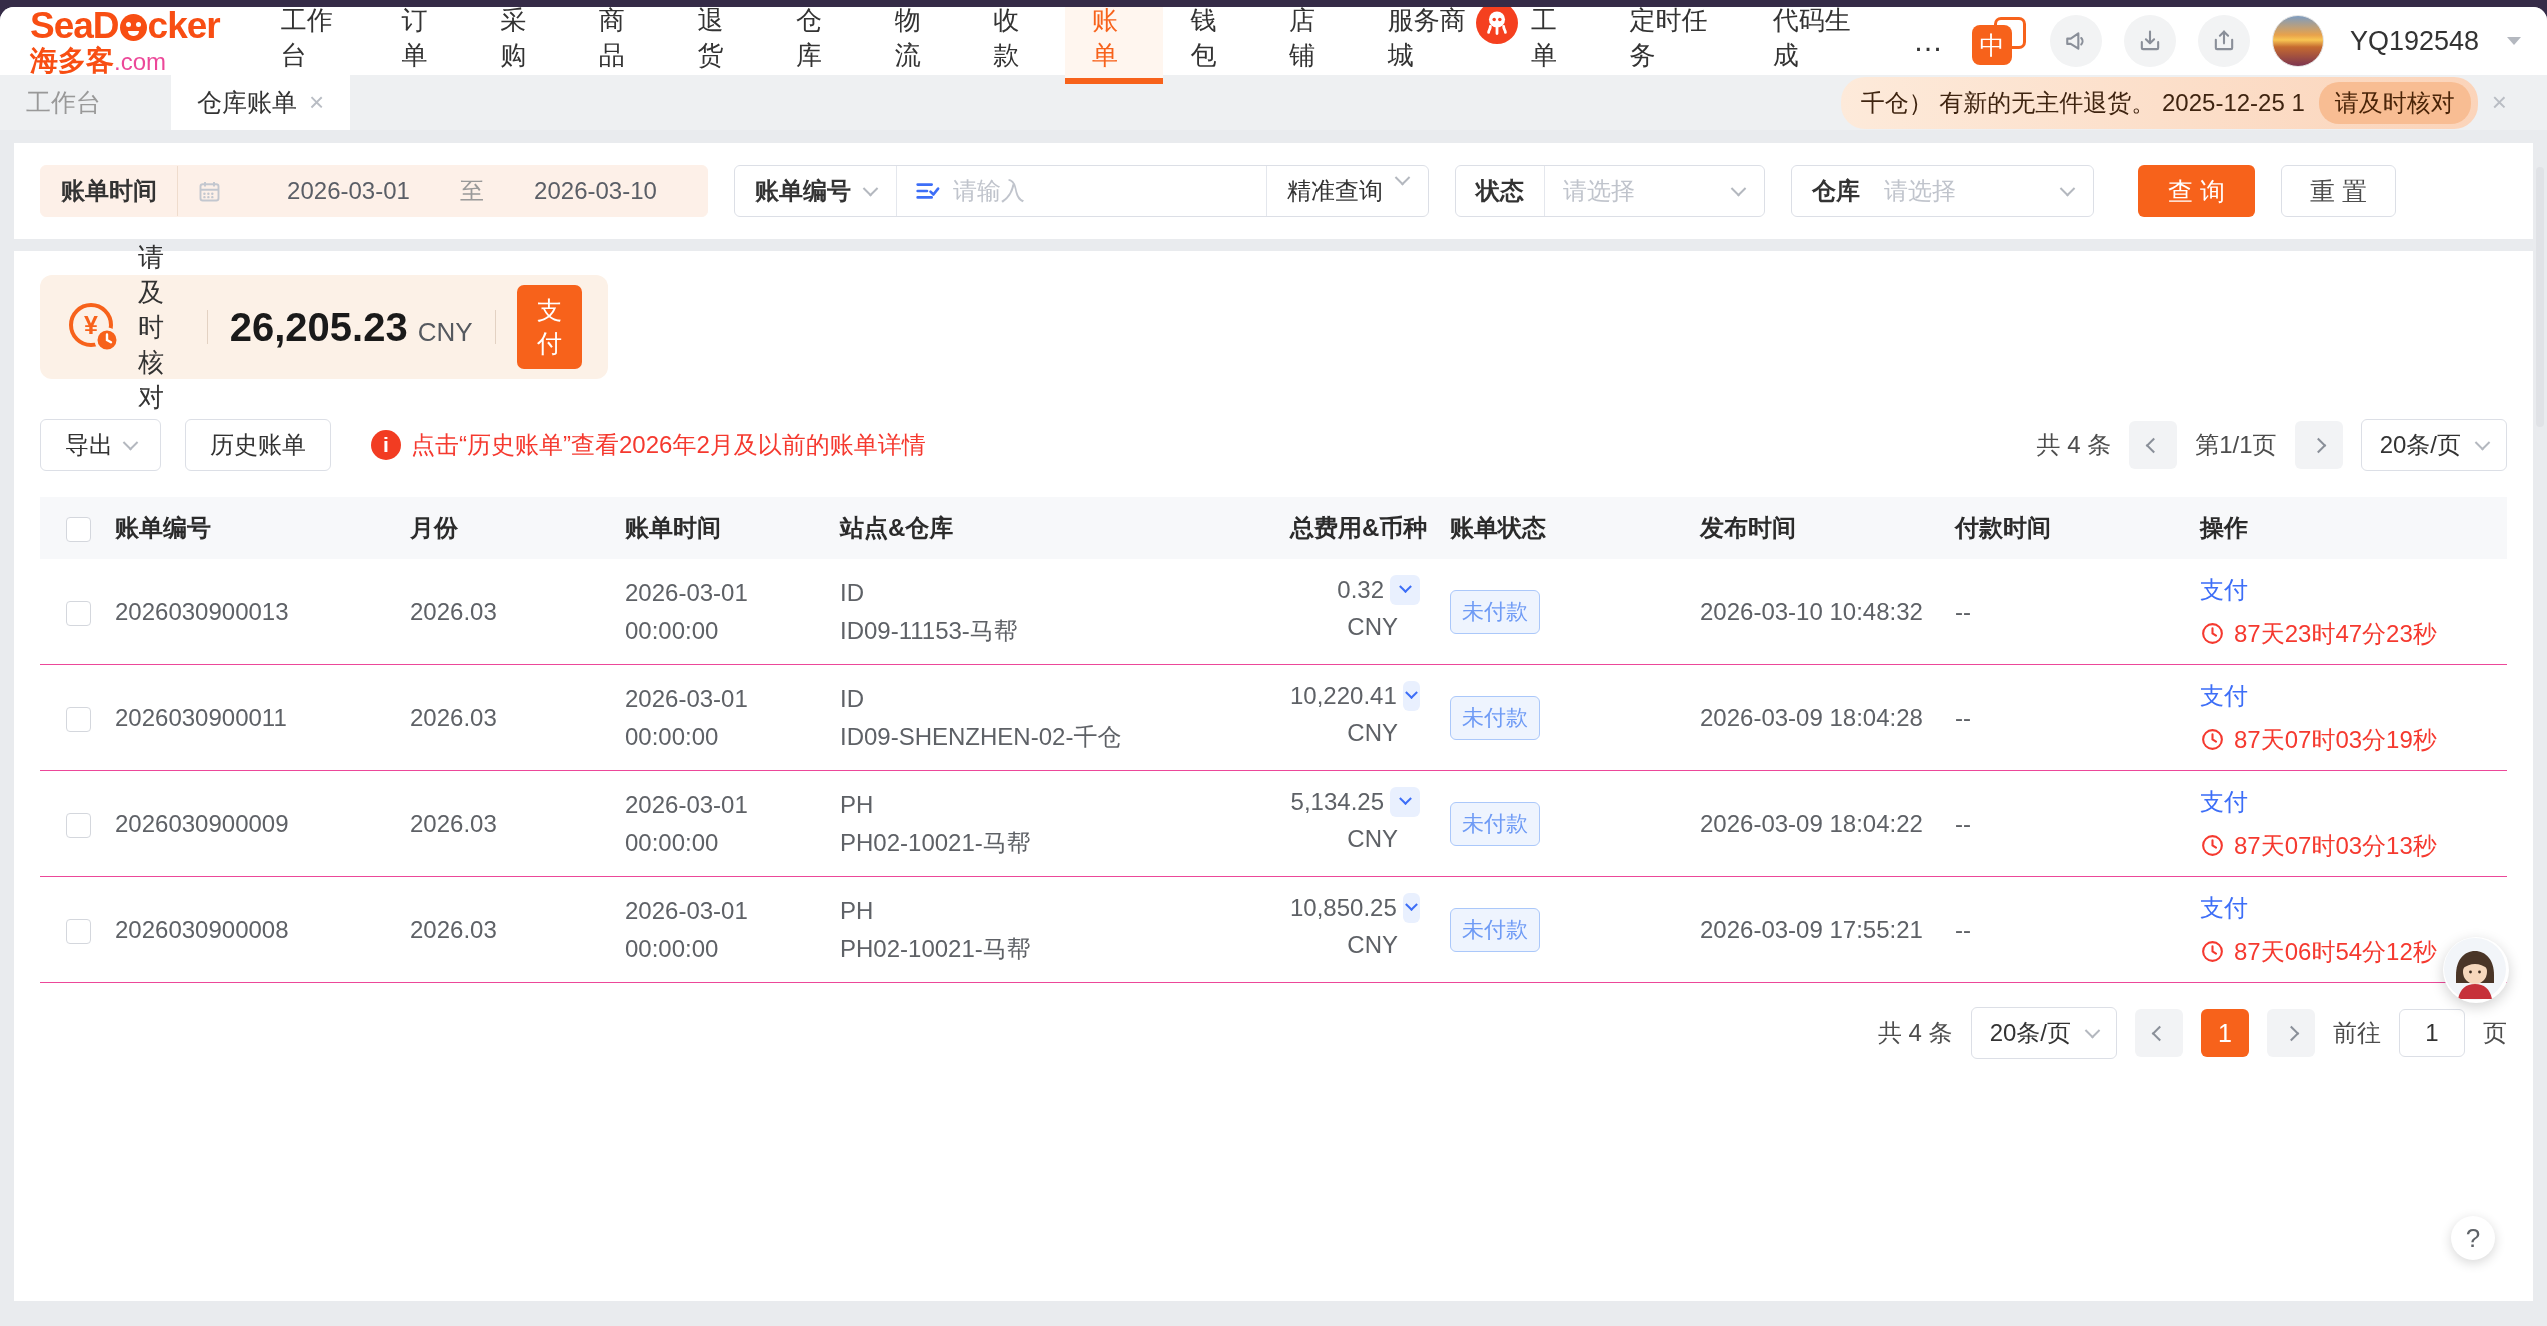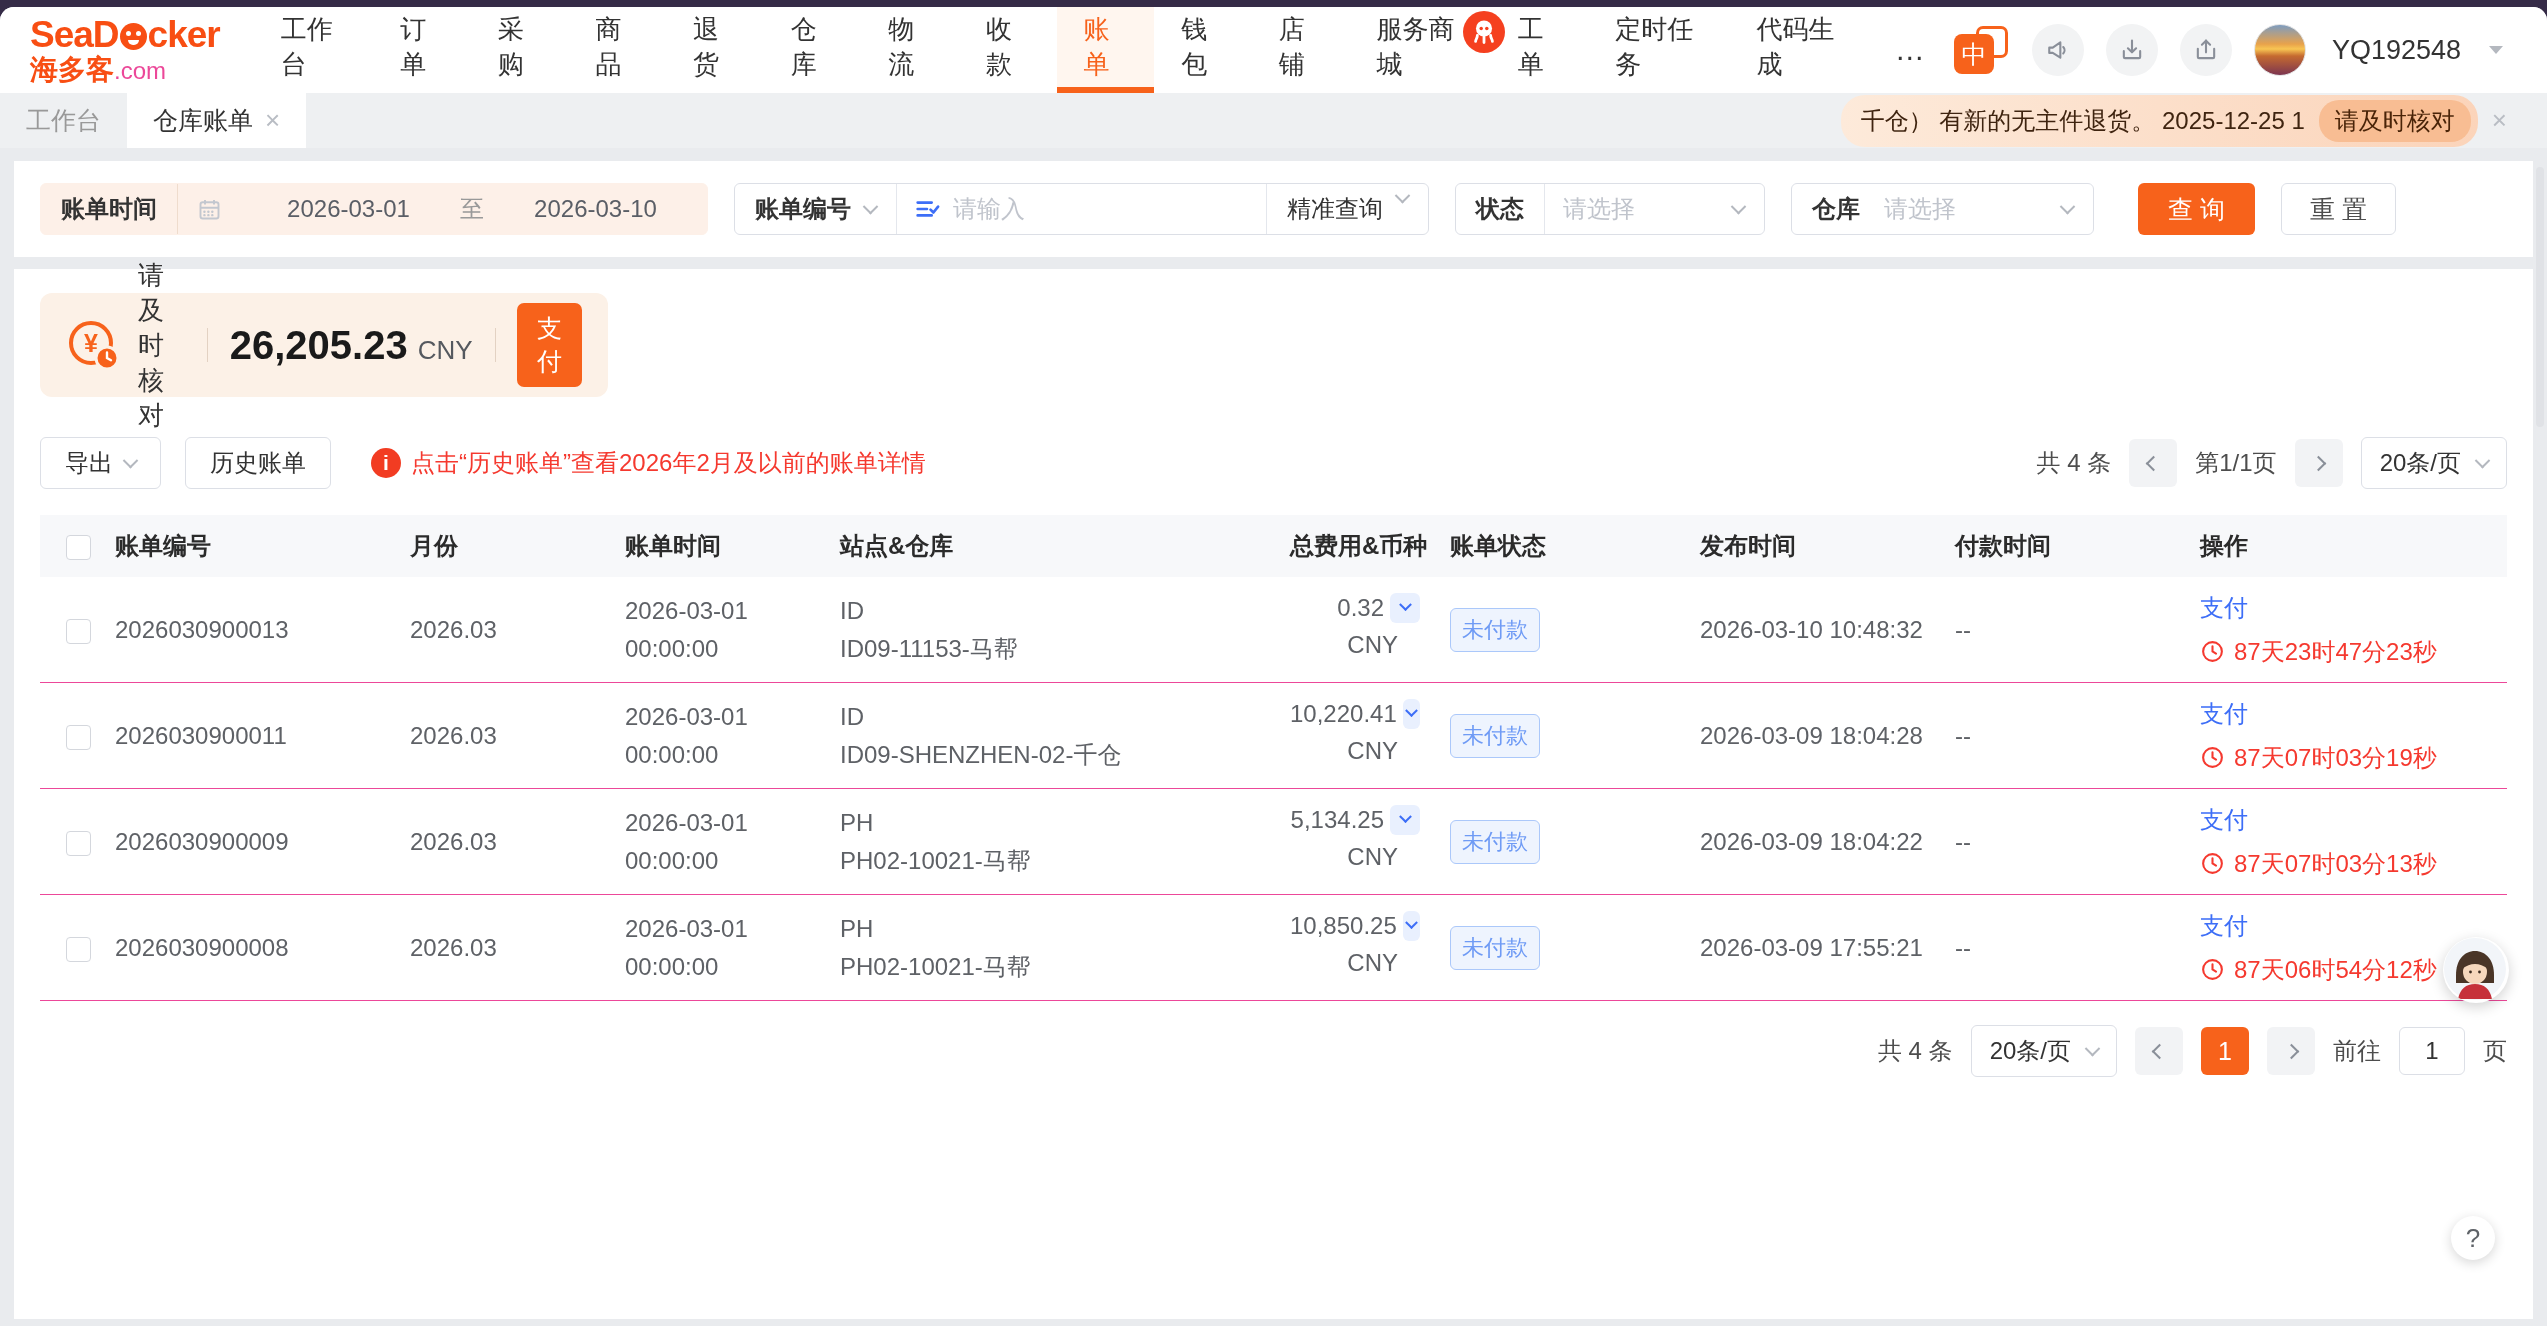--- a/index.html
+++ b/index.html
@@ -1,21 +1,21 @@
 <!DOCTYPE html>
 <html><head>
 <meta charset="utf-8">
 <style>
   * { margin:0; padding:0; box-sizing:border-box; }
   html,body { width:2547px; height:1326px; overflow:hidden; }
   body { background:#352b47; font-family:"Liberation Sans","DejaVu Sans",sans-serif; color:#333; }
   .app { position:absolute; top:7px; left:0; right:0; bottom:0; background:#e9ebee; border-radius:14px 14px 0 0; overflow:hidden; }
 
   
-  .navbar { height:86px; background:#fff; display:flex; align-items:center; padding:0 44px 0 30px; position:relative; }
+  .navbar { height:68px; background:#fff; display:flex; align-items:center; padding:0 26px 0 30px; position:relative; }
   .logo { display:flex; flex-direction:column; justify-content:center; margin-right:34px; line-height:1; }
   .logo-en { font-size:37px; font-weight:bold; color:#f84e13; letter-spacing:-1px; display:flex; align-items:center; }
   .logo-o { display:inline-block; width:27px; height:27px; border-radius:50%; background:#f84e13; margin:3px 1px 0; position:relative; }
   .logo-o::before, .logo-o::after { content:""; position:absolute; top:8px; width:5px; height:5px; border-radius:50%; background:#fff; }
   .logo-o::before { left:6px; } .logo-o::after { right:6px; }
   .logo-o i { position:absolute; left:8px; bottom:5px; width:11px; height:5px; border-radius:0 0 8px 8px; background:#fff; }
   .logo-cn { font-size:28px; font-weight:bold; color:#f84e13; margin-top:3px; }
   .logo-cn .tld { font-size:24px; font-weight:normal; color:#ec4899; }
   .nav-menu { display:flex; align-items:stretch; height:86px; }
   .nav-item { font-size:26px; color:#333; padding:0 27px; display:flex; align-items:center; cursor:pointer; position:relative; border-bottom:6px solid transparent; }
@@ -27,21 +27,21 @@
   .lang-ico .back { position:absolute; right:2px; top:2px; width:32px; height:32px; border:3px solid #f7621b; border-radius:7px; background:#fff; }
   .lang-ico .front { position:absolute; left:2px; bottom:2px; width:40px; height:40px; background:#f7621b; border-radius:8px; color:#fff; font-size:25px; display:flex; align-items:center; justify-content:center; }
   .circle-btn { width:52px; height:52px; border-radius:50%; background:#f2f3f4; display:flex; align-items:center; justify-content:center; cursor:pointer; }
   .avatar { width:52px; height:52px; border-radius:50%; background:linear-gradient(180deg,#7d9cc0 0%,#e8a24b 38%,#f8c553 48%,#c56a30 62%,#7c3550 100%); border:1px solid #e3e3e3; }
   .username { font-size:27px; color:#333; margin-left:4px; }
   .caret-down { width:0; height:0; border-left:7px solid transparent; border-right:7px solid transparent; border-top:8px solid #b4b8bf; margin-left:6px; }
 
   
   .tabbar { height:55px; background:#eef0f2; display:flex; align-items:stretch; }
   .tab { padding:0 26px; display:flex; align-items:center; gap:12px; font-size:25px; color:#999; cursor:pointer; }
-  .tab.active { background:#fff; color:#333; }
+  .tab.active { background:#fff; color:#333;margin-left:44px; }
   .tab-close { color:#b9bdc4; font-size:26px; }
   .banner { margin:7px 40px 7px auto; display:flex; align-items:center; }
   .banner-pill { display:flex; align-items:center; gap:14px; background:linear-gradient(90deg,#fdeada,#fbd4ba); border-radius:24px; padding:5px 7px 5px 20px; font-size:24px; color:#3f2410; }
   .banner-action { background:#f8bd93; border-radius:20px; padding:5px 16px; font-size:24px; color:#4a2408; cursor:pointer; white-space:nowrap; }
   .banner-close { margin-left:14px; color:#b9bdc4; font-size:26px; cursor:pointer; }
 
   
   .card-filters { margin:13px 14px 0; background:#fff; padding:22px 26px; }
   .card-main { margin:12px 14px 0; background:#fff; padding:24px 26px 0; min-height:1050px; position:relative; }
 

